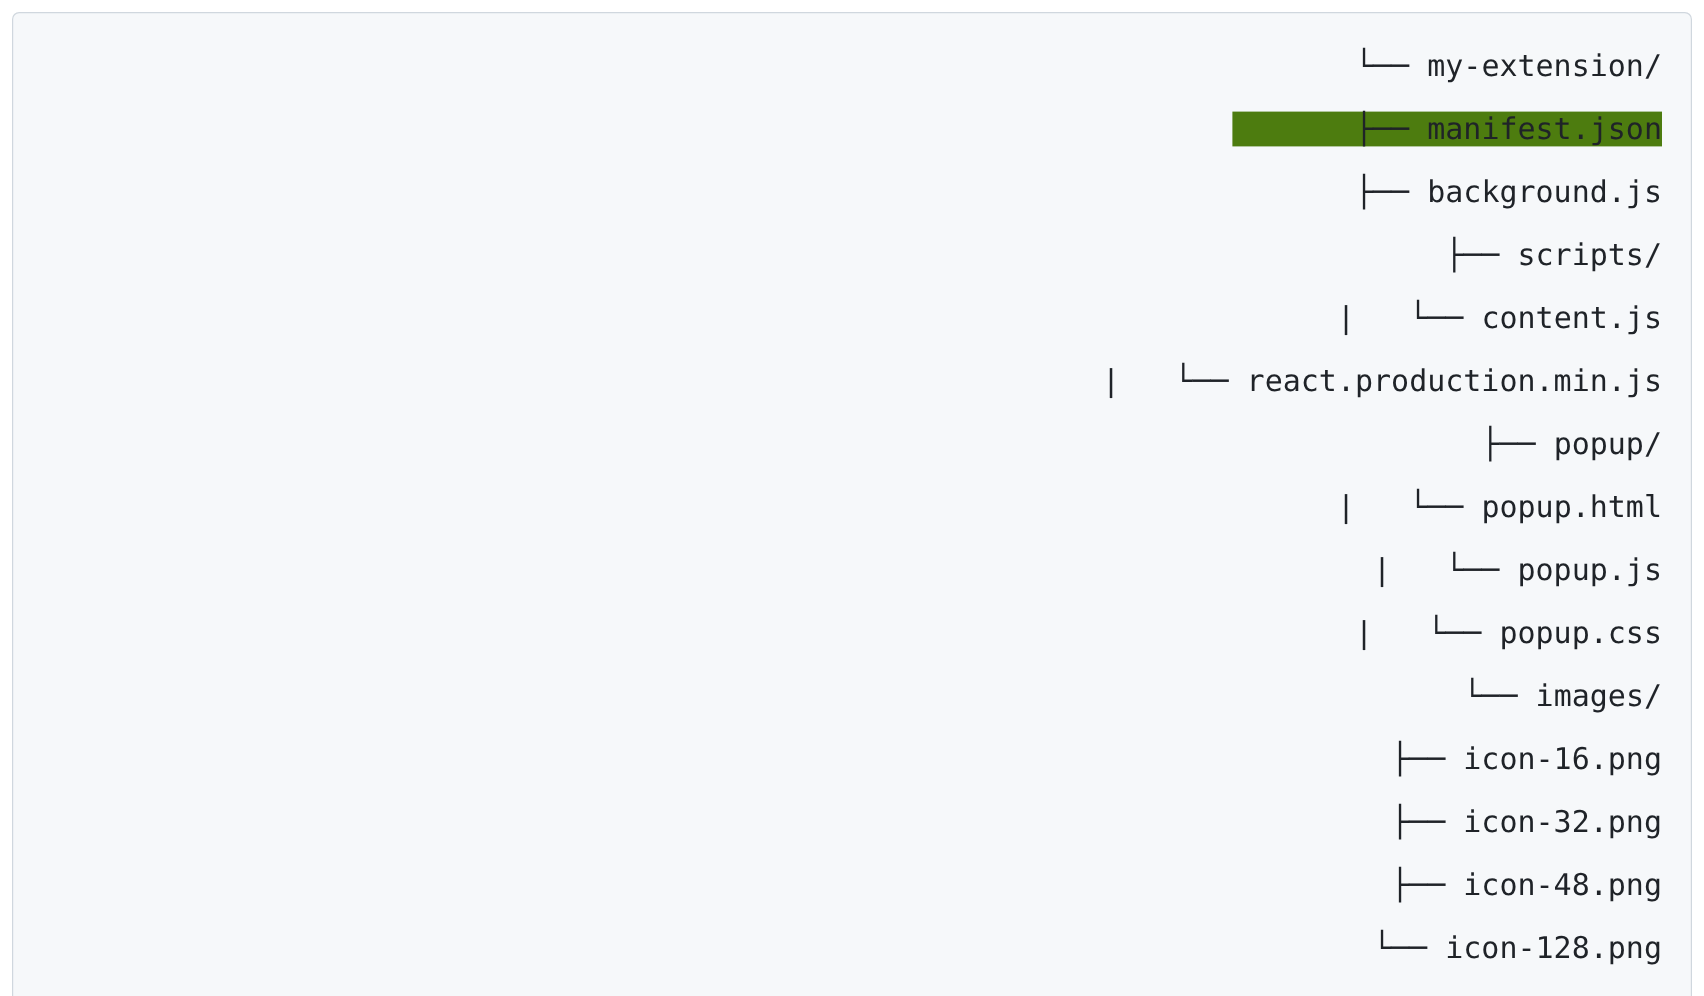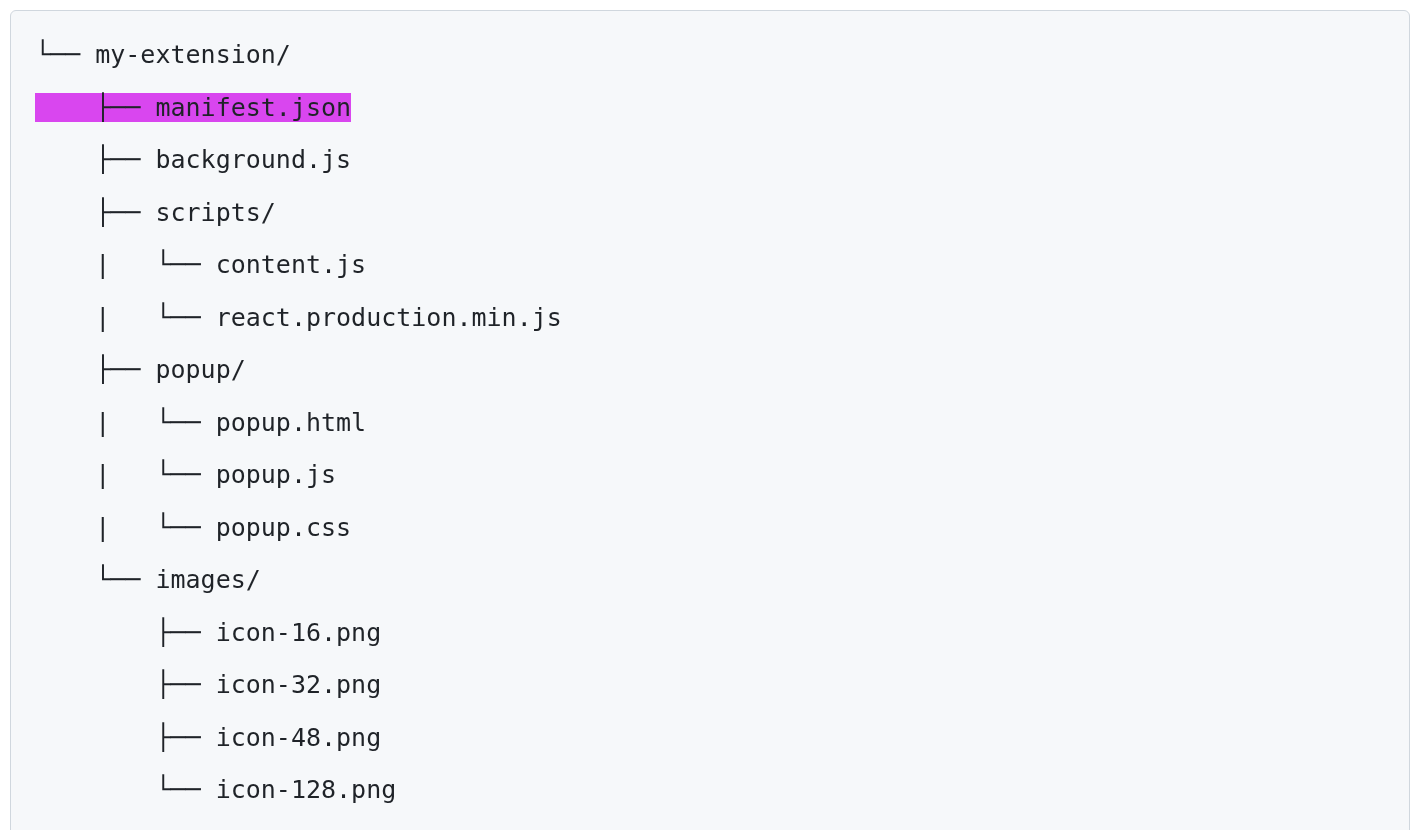--- a/index.html
+++ b/index.html
@@ -19,22 +19,24 @@
       border-radius: 6px;
       background: #f6f8fa;
       padding: 18px 24px;
       font-size: 25px;
       line-height: 2.1;
       color: #1f2328;
       overflow: auto;
     }
     .line {
       white-space: pre;
+      text-align: right;
     }
     .highlight {
       display: inline;
-      background: #d946ef;
+      background: #4d7c0f;
+      padding-left: 42px;
     }
   </style>
 </head>
 <body>
 
 <pre class="code-block"><code id="tree-code"><div class="line"><span>└── </span><span>my-extension/</span></div><div class="line"><span class="highlight"><span>    ├── </span><span>manifest.json</span></span></div><div class="line"><span>    ├── </span><span>background.js</span></div><div class="line"><span>    ├── </span><span>scripts/</span></div><div class="line"><span>    |   └── </span><span>content.js</span></div><div class="line"><span>    |   └── </span><span>react.production.min.js</span></div><div class="line"><span>    ├── </span><span>popup/</span></div><div class="line"><span>    |   └── </span><span>popup.html</span></div><div class="line"><span>    |   └── </span><span>popup.js</span></div><div class="line"><span>    |   └── </span><span>popup.css</span></div><div class="line"><span>    └── </span><span>images/</span></div><div class="line"><span>        ├── </span><span>icon-16.png</span></div><div class="line"><span>        ├── </span><span>icon-32.png</span></div><div class="line"><span>        ├── </span><span>icon-48.png</span></div><div class="line"><span>        └── </span><span>icon-128.png</span></div></code></pre>
 
 </body></html>

